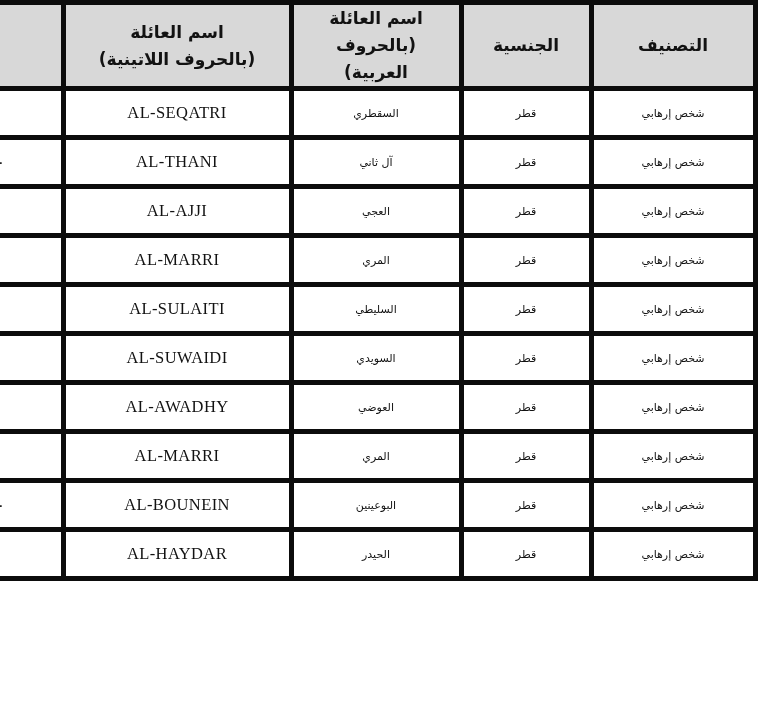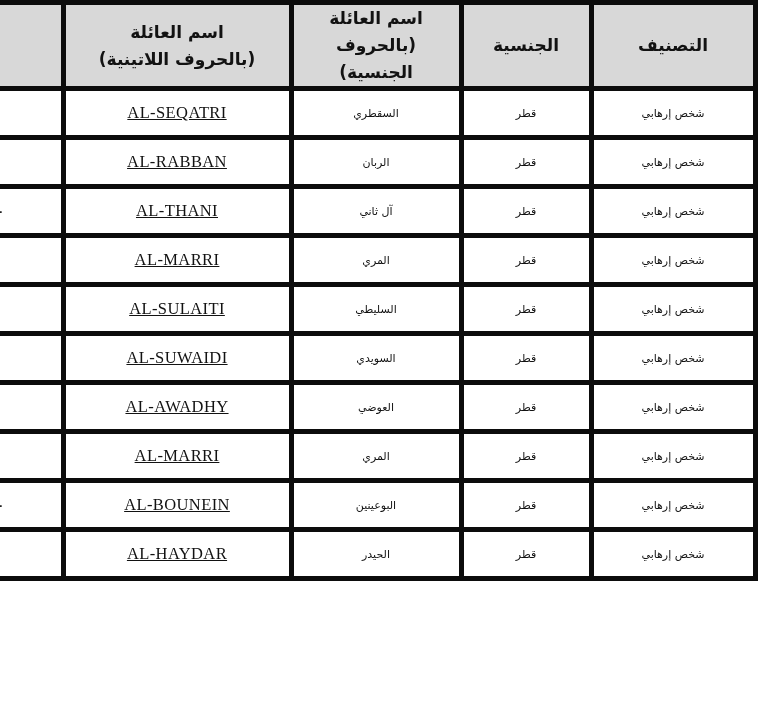--- a/index.html
+++ b/index.html
@@ -48,21 +48,20 @@
     font-family: "DejaVu Sans", sans-serif;
     font-size: 13px;
     font-weight: bold;
     color: #222222;
   }
   td.latin {
     font-family: "Liberation Serif", serif;
     font-size: 16.5px;
     letter-spacing: 0.4px;
     color: #171717;
-    text-decoration: underline;
   }
   td.arabic {
     direction: rtl;
     font-size: 11px;
   }
   .hdr-line { display: block; }
 </style>
 </head>
 <body>
 
@@ -77,58 +76,58 @@
     </colgroup>
     <thead>
       <tr class="header-row">
         <th class="c0"></th>
         <th class="c1">
           <span class="hdr-line">اسم العائلة</span>
           <span class="hdr-line">(بالحروف اللاتينية)</span>
         </th>
         <th class="c2">
           <span class="hdr-line">اسم العائلة (بالحروف</span>
-          <span class="hdr-line">الجنسية)</span>
+          <span class="hdr-line">العربية)</span>
         </th>
         <th class="c3">الجنسية</th>
         <th class="c4">التصنيف</th>
       </tr>
     </thead>
     <tbody id="rows-body">
   <tr class="data-row">
     <td class="c0">
       <span class="fragment bind-fragment"></span>
     </td>
     <td class="c1 latin bind-latin">AL-SEQATRI</td>
     <td class="c2 arabic bind-arabic">السقطري</td>
     <td class="c3 arabic bind-nationality">قطر</td>
     <td class="c4 arabic bind-classification">شخص إرهابي</td>
   </tr>
 
-  <tr class="data-row">
-    <td class="c0">
-      <span class="fragment bind-fragment"></span>
-    </td>
-    <td class="c1 latin bind-latin">AL-RABBAN</td>
-    <td class="c2 arabic bind-arabic">الربان</td>
-    <td class="c3 arabic bind-nationality">قطر</td>
-    <td class="c4 arabic bind-classification">شخص إرهابي</td>
-  </tr>
 
   <tr class="data-row">
     <td class="c0">
       <span class="fragment bind-fragment">-</span>
     </td>
     <td class="c1 latin bind-latin">AL-THANI</td>
     <td class="c2 arabic bind-arabic">آل ثاني</td>
     <td class="c3 arabic bind-nationality">قطر</td>
     <td class="c4 arabic bind-classification">شخص إرهابي</td>
   </tr>
 
 
+  <tr class="data-row">
+    <td class="c0">
+      <span class="fragment bind-fragment"></span>
+    </td>
+    <td class="c1 latin bind-latin">AL-AJJI</td>
+    <td class="c2 arabic bind-arabic">العجي</td>
+    <td class="c3 arabic bind-nationality">قطر</td>
+    <td class="c4 arabic bind-classification">شخص إرهابي</td>
+  </tr>
 
   <tr class="data-row">
     <td class="c0">
       <span class="fragment bind-fragment"></span>
     </td>
     <td class="c1 latin bind-latin">AL-MARRI</td>
     <td class="c2 arabic bind-arabic">المري</td>
     <td class="c3 arabic bind-nationality">قطر</td>
     <td class="c4 arabic bind-classification">شخص إرهابي</td>
   </tr>

